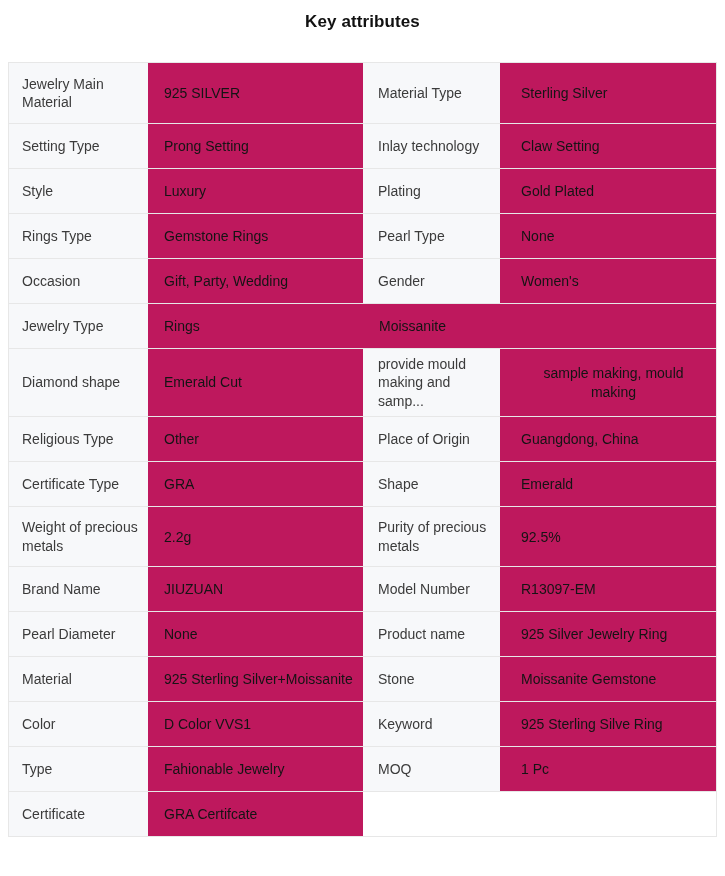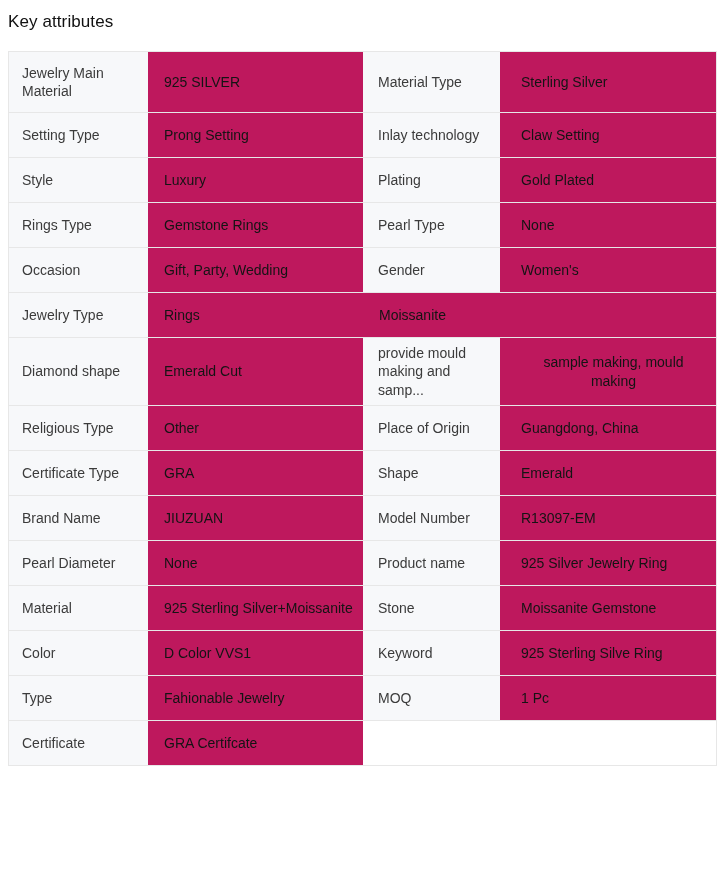--- a/index.html
+++ b/index.html
@@ -7,22 +7,22 @@
     --labelbg:#f7f8fa;
     --labeltext:#3b3b3b;
     --valuetext:#141414;
     --titletext:#111111;
   }
   *{box-sizing:border-box;}
   html,body{margin:0;padding:0;background:#ffffff;}
   body{font-family:"Liberation Sans", sans-serif; width:725px;}
   .page{width:725px; padding:8px 8px 0 8px;}
   .title{
-    font-size:17px; font-weight:400; color:var(--titletext);
-    margin:4px 0 19px 0; letter-spacing:0.1px;
+    font-size:17px; font-weight:700; color:var(--titletext);
+    margin:4px 0 30px 0; letter-spacing:0.1px;text-align:center;
   }
   .attr-table{
     border:1px solid var(--border);
     background:#be185d;
   }
   .row{
     display:grid;
     grid-template-columns:139px 215px 137px 1fr;
     min-height:45px;
     border-top:1px solid var(--border);
@@ -168,20 +168,34 @@
         <div class="cell value">
           <span>GRA</span>
         </div>
         <div class="cell label">
           <span>Shape</span>
         </div>
         <div class="cell value">
           <span>Emerald</span>
         </div>
       </div>
+      <div class="row tall">
+        <div class="cell label">
+          <span>Weight of precious metals</span>
+        </div>
+        <div class="cell value">
+          <span>2.2g</span>
+        </div>
+        <div class="cell label">
+          <span>Purity of precious metals</span>
+        </div>
+        <div class="cell value">
+          <span>92.5%</span>
+        </div>
+      </div>
       <div class="row">
         <div class="cell label">
           <span>Brand Name</span>
         </div>
         <div class="cell value">
           <span>JIUZUAN</span>
         </div>
         <div class="cell label">
           <span>Model Number</span>
         </div>

